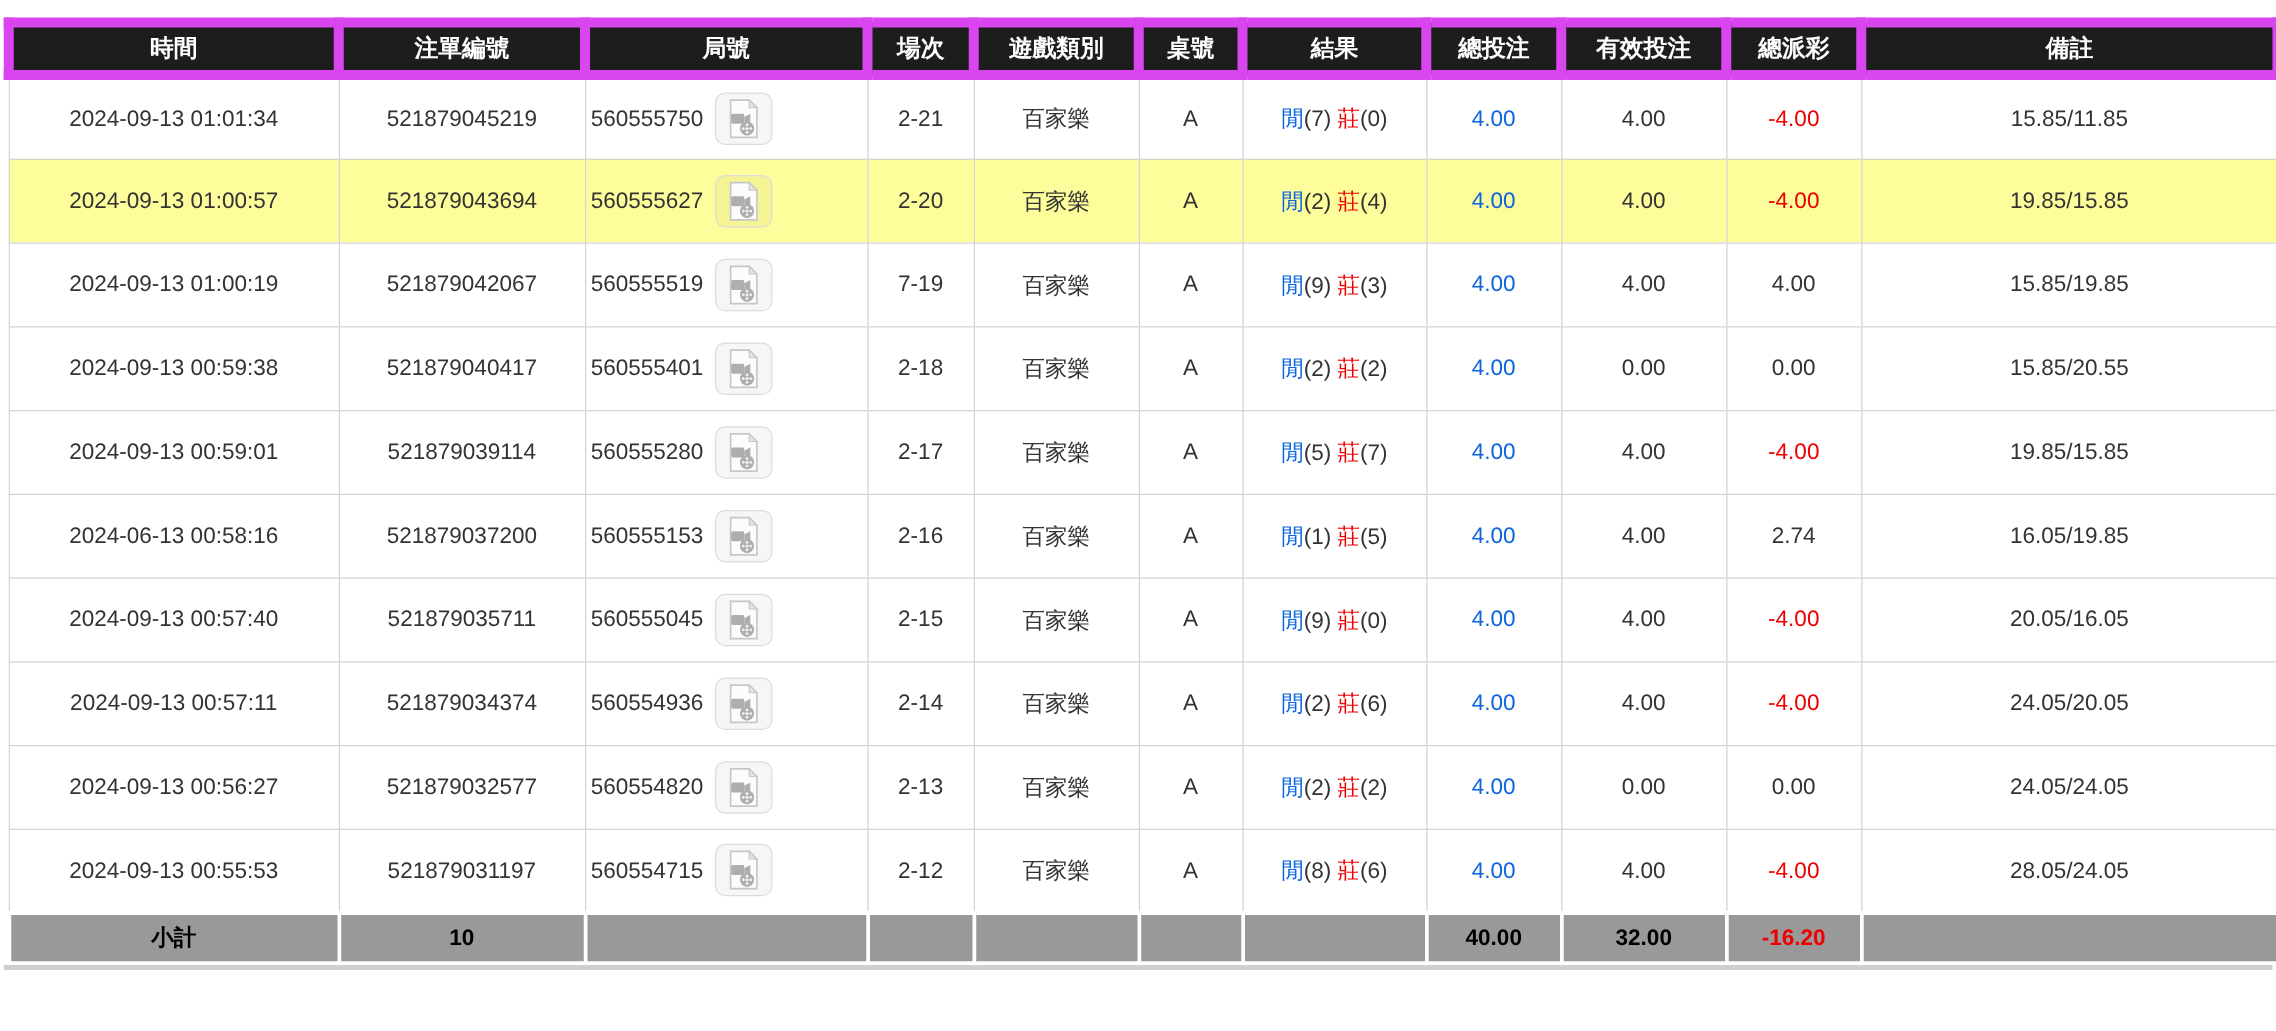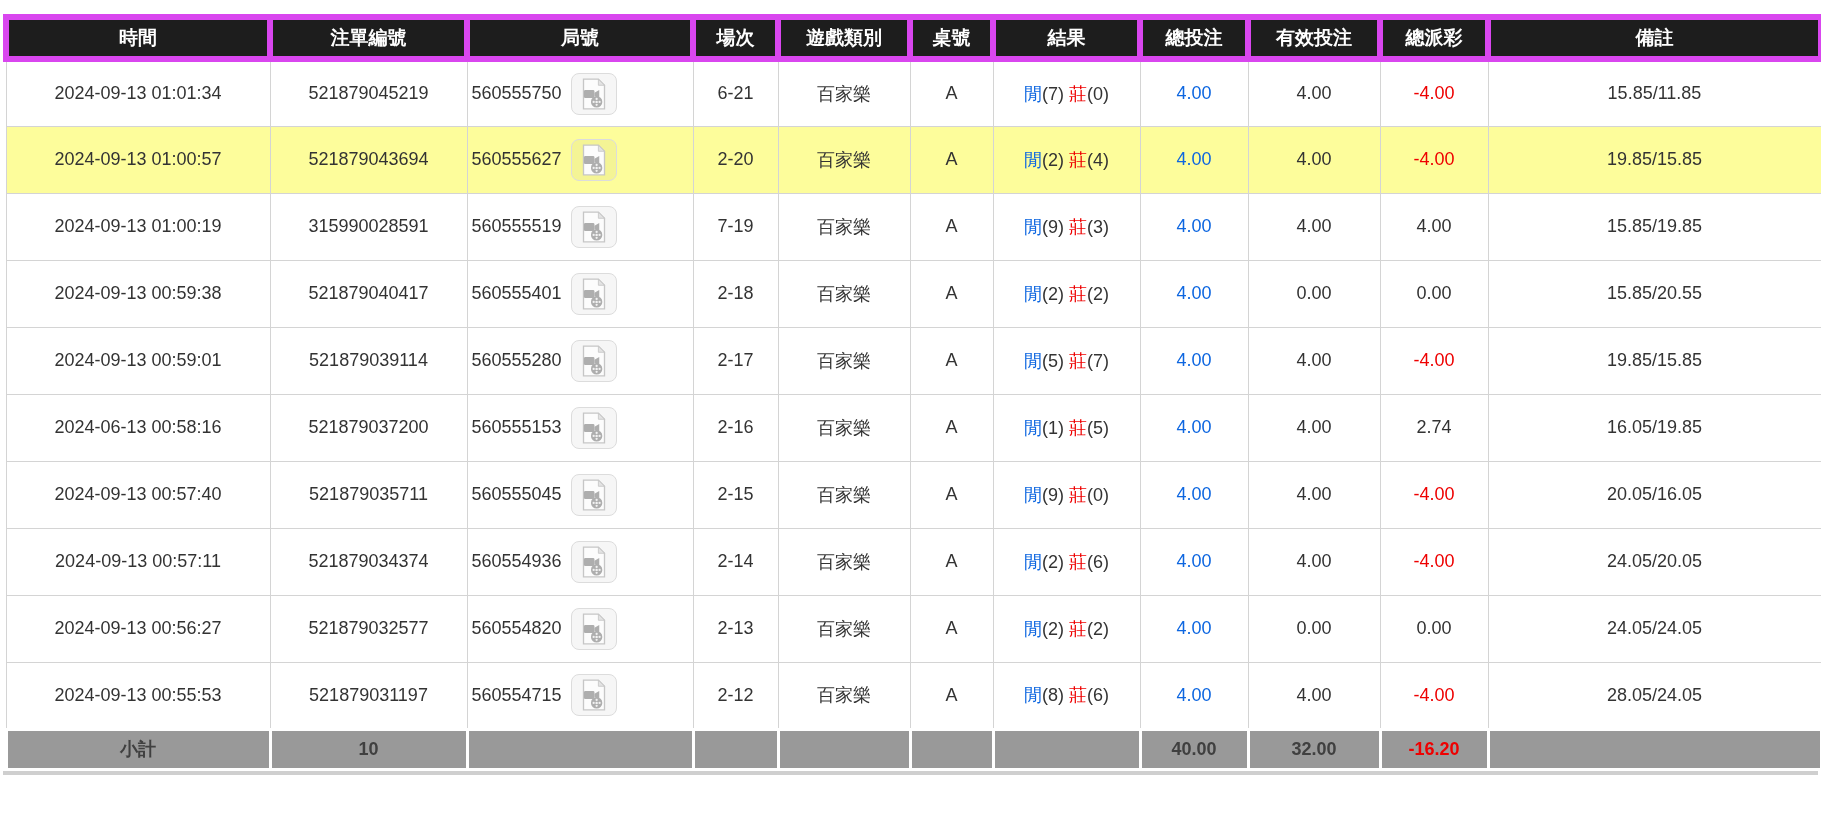--- a/index.html
+++ b/index.html
@@ -18,30 +18,30 @@
     font-family:"Liberation Sans","DejaVu Sans",sans-serif;
     color:var(--text);
   }
   .wrap{padding:14px 0 0 3px;}
   table.records{
     border-collapse:collapse;table-layout:fixed;width:1815px;
   }
   thead th{
     background:var(--header-bg);color:#ffffff;
     font-size:19px;font-weight:bold;height:42px;
-    border:6px solid #d946ef;padding:0;text-align:center;
+    border:8px solid #d946ef;padding:0;text-align:center;
   }
   tbody td{
     border:1px solid var(--cell-border);
     height:67px;font-size:18px;color:var(--text);
     text-align:center;padding:0 4px;background:#ffffff;
   }
   tbody tr.selected td{background:var(--highlight);}
   tfoot td{
-    background:var(--footer-bg);color:#404040;font-weight:bold;
+    background:var(--footer-bg);color:#000000;font-weight:bold;
     border:3px solid #ffffff;height:40px;font-size:18px;
     text-align:center;padding:0;
   }
   .neg{color:var(--red) !important;}
   .bet-link{color:var(--blue);cursor:pointer;}
   .res-p{color:var(--blue);}
   .res-b{color:var(--red);}
   .res-n{color:var(--text);}
   .round-flex{display:flex;align-items:center;gap:9px;}
   .video-btn{
@@ -101,21 +101,21 @@
             <circle cx="19" cy="27" r="6.5" fill="#aeaeae"></circle>
             <circle cx="19" cy="27" r="1.4" fill="#f2f2f2"></circle>
             <circle cx="19" cy="23.6" r="1.3" fill="#f2f2f2"></circle>
             <circle cx="19" cy="30.4" r="1.3" fill="#f2f2f2"></circle>
             <circle cx="15.6" cy="27" r="1.3" fill="#f2f2f2"></circle>
             <circle cx="22.4" cy="27" r="1.3" fill="#f2f2f2"></circle>
           </svg>
         </button>
       </div>
     </td>
-    <td>6-21</td>
+    <td>2-21</td>
     <td>百家樂</td>
     <td>A</td>
     <td>
       <span class="res-p">閒</span><span class="res-n">(7)</span>
       <span class="res-b">莊</span><span class="res-n">(0)</span>
     </td>
     <td>
       <span class="bet-link">4.00</span>
     </td>
     <td>4.00</td>
@@ -155,21 +155,21 @@
     <td>
       <span class="bet-link">4.00</span>
     </td>
     <td>4.00</td>
     <td class="payout neg">-4.00</td>
     <td>19.85/15.85</td>
   </tr>
 
   <tr class="data-row">
     <td>2024-09-13 01:00:19</td>
-    <td>315990028591</td>
+    <td>521879042067</td>
     <td>
       <div class="round-flex">
         <span>560555519</span>
         <button class="video-btn">
           <svg width="28" height="32" viewBox="0 0 32 36">
             <path d="M4 1 h17 l7 7 v27 h-24 z" fill="#fcfcfc" stroke="#c6c6c6" stroke-width="1.5"></path>
             <path d="M21 1 l7 7 h-7 z" fill="#e3e3e3" stroke="#c6c6c6" stroke-width="1"></path>
             <rect x="4.5" y="13.5" width="12" height="9" rx="1.5" fill="#aeaeae"></rect>
             <polygon points="16.5,16.5 22,13.5 22,23 16.5,20.5" fill="#aeaeae"></polygon>
             <circle cx="19" cy="27" r="6.5" fill="#aeaeae"></circle>

